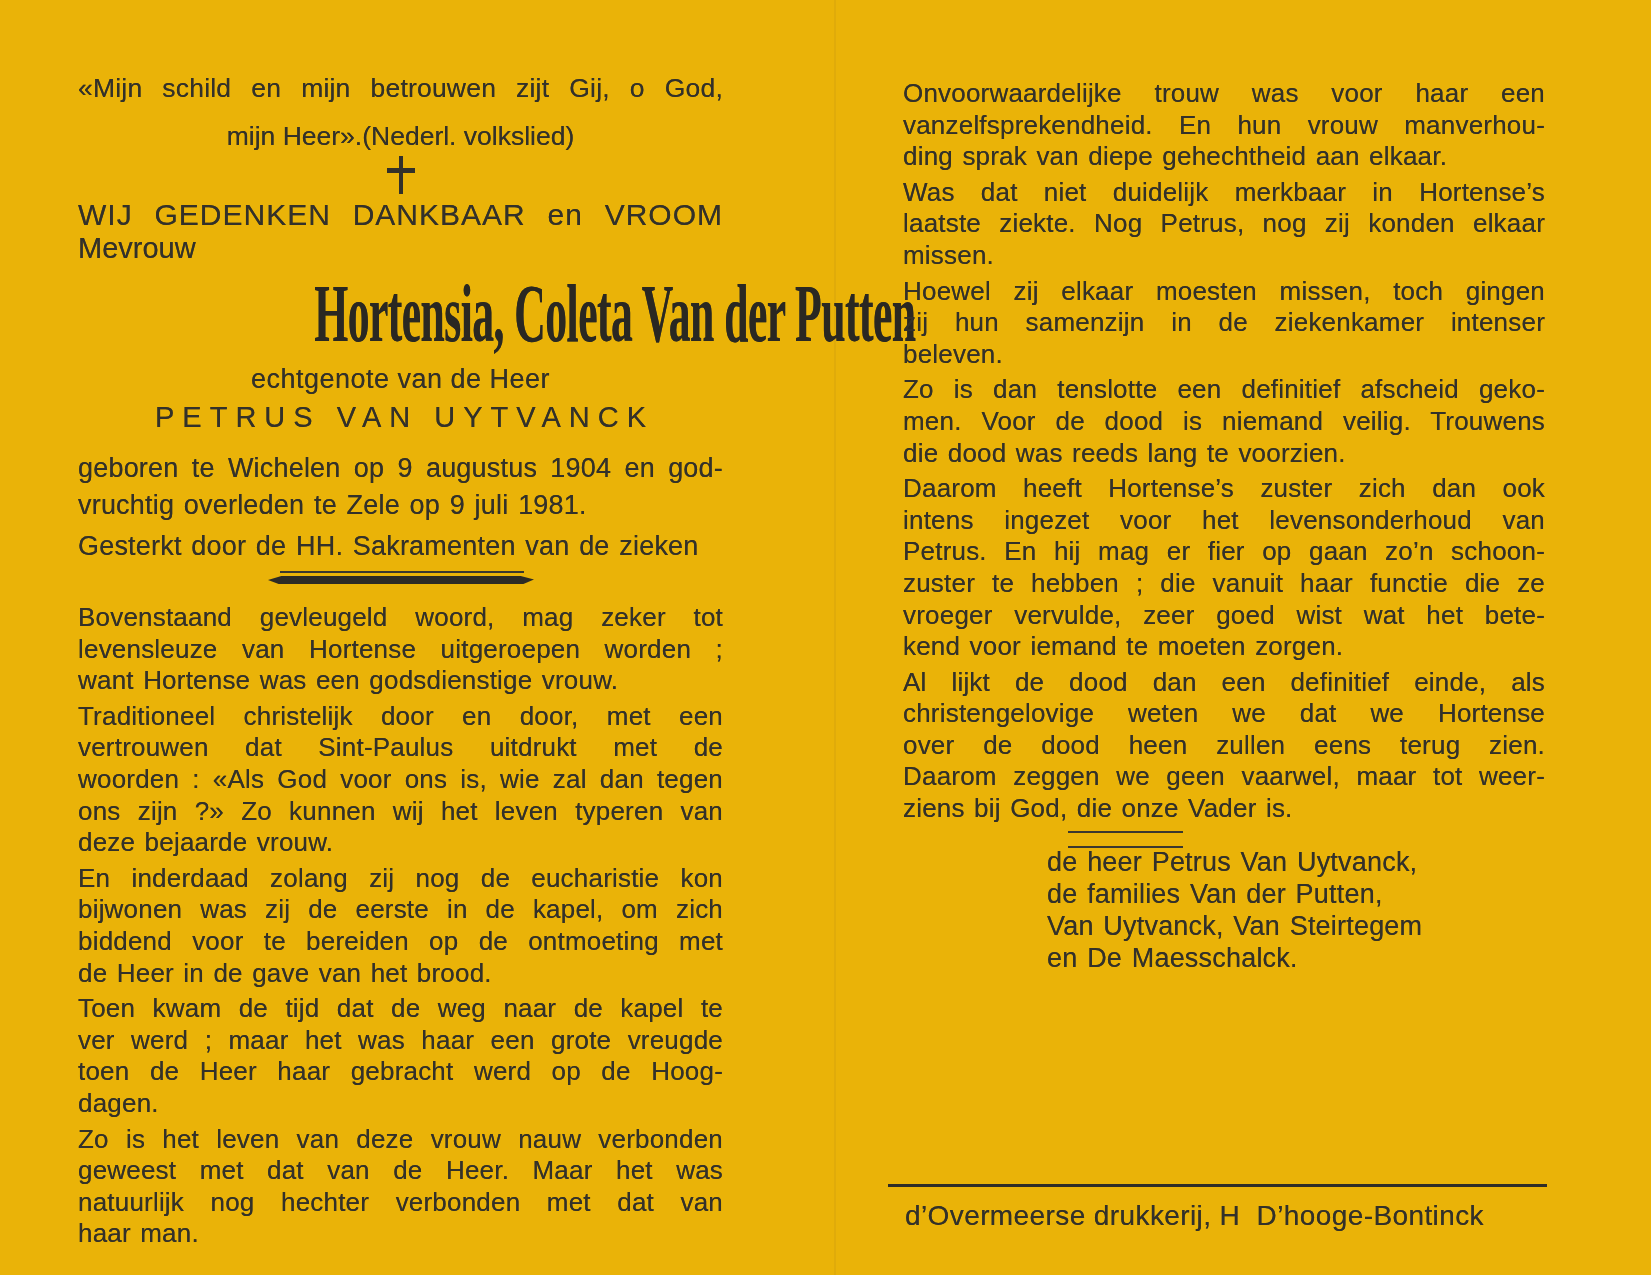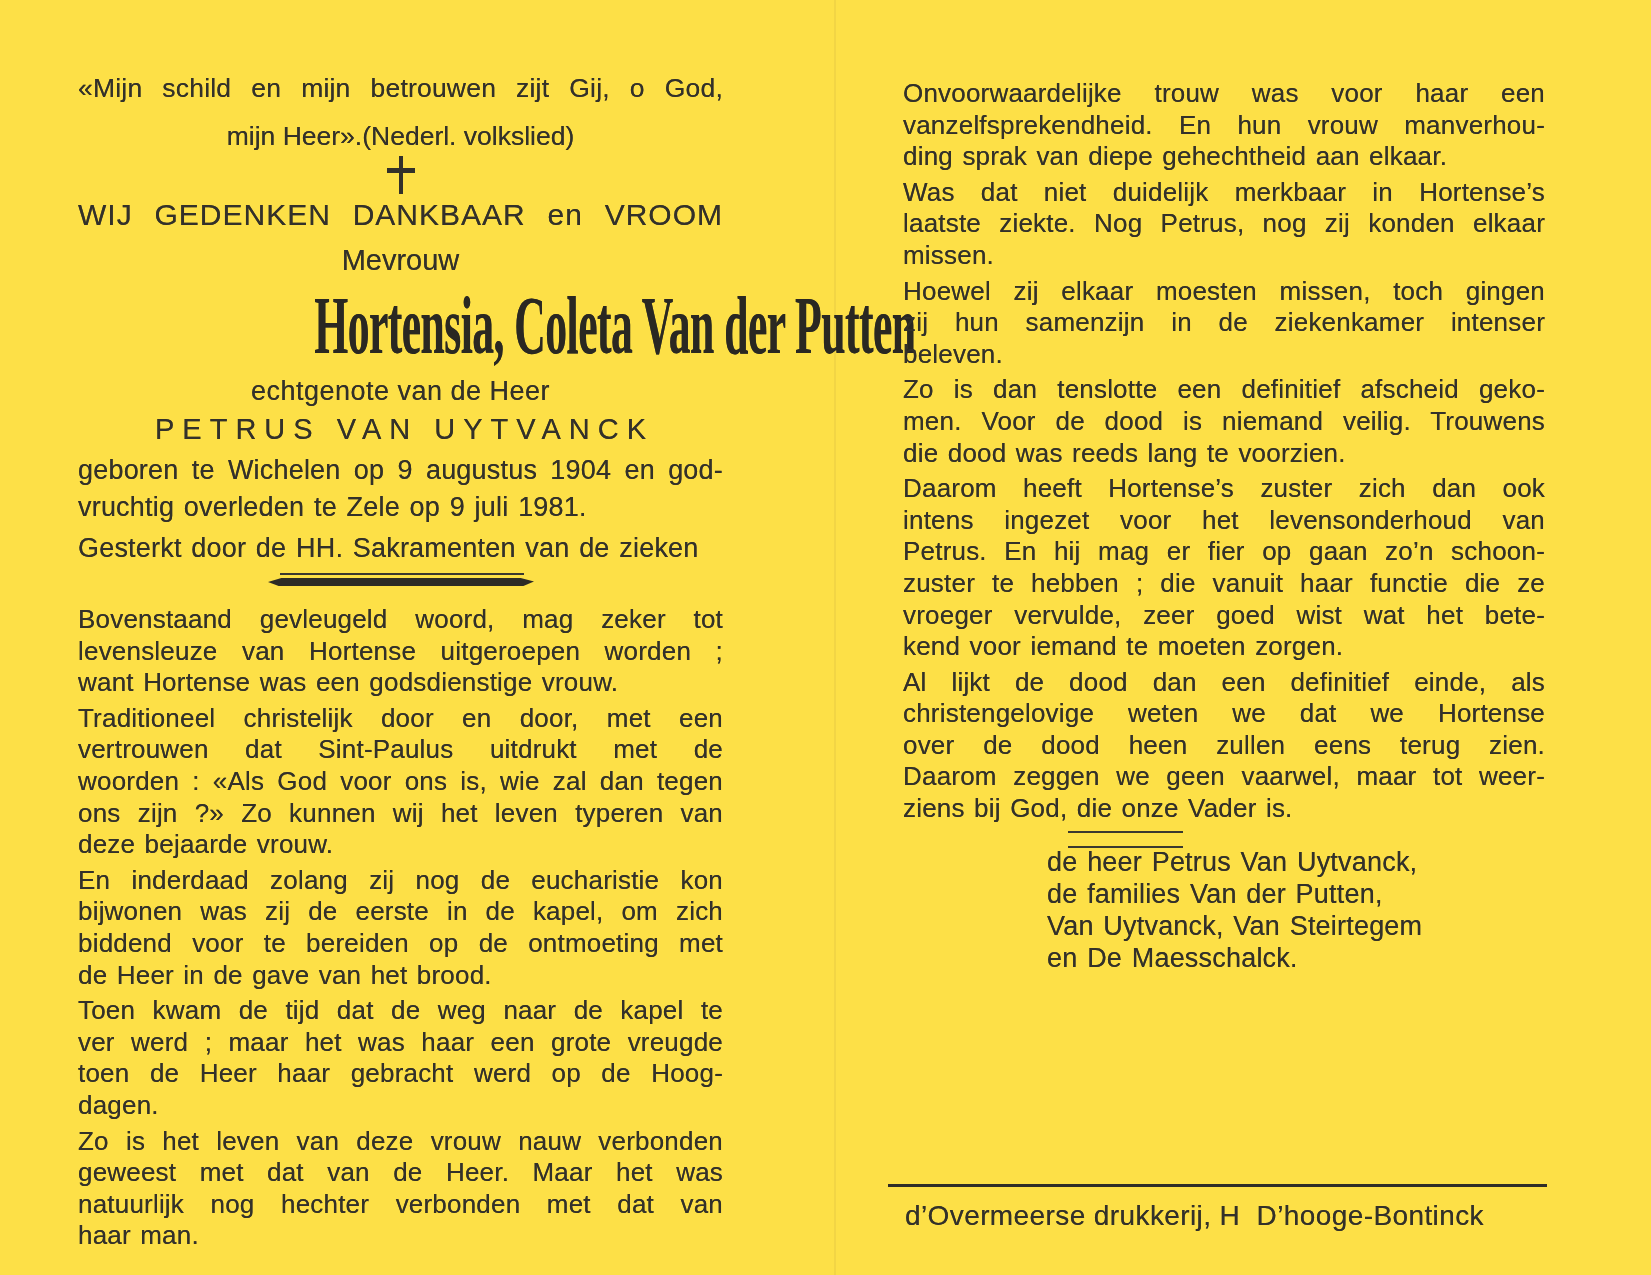--- a/index.html
+++ b/index.html
@@ -1,18 +1,18 @@
 <!DOCTYPE html>
 <html><head>
 <meta charset="utf-8">
 <style>
   html,body { margin:0; padding:0; background:#d8d6cc; }
   .card {
     position:relative; width:1651px; height:1275px;
-    background:#fde047; overflow:hidden;
+    background:#eab308; overflow:hidden;
     font-family:"Liberation Sans", sans-serif;
     color:#33312a;
   }
   .card * { text-shadow: 0 0 0.6px rgba(51,49,42,0.8); }
   .fold { position:absolute; left:834px; top:0; width:2px; height:100%;
     background:rgba(60,58,48,0.06); text-shadow:none; }
   .page { position:absolute; }
   .page-left  { left:78px;  top:72px; width:645px; }
   .page-right { left:903px; top:78px; width:642px; }
 
@@ -27,34 +27,34 @@
 
   .cross-wrap { height:46px; margin-top:0; display:flex; justify-content:center; align-items:center; }
   .cross-shape { position:relative; width:30px; height:38px; }
   .cross-shape::before { content:""; position:absolute; left:13px; top:0; width:4.5px; height:38px;
     background:#33312a; }
   .cross-shape::after { content:""; position:absolute; left:1px; top:12px; width:28px; height:4.5px;
     background:#33312a; }
 
   .dedication { font-size:30px; line-height:34px; letter-spacing:1px;
     text-align:justify; text-align-last:justify; }
-  .honorific { margin-top:12px; font-size:29px; line-height:32px; text-align:center; }
+  .honorific { font-size:29px; line-height:32px; text-align:left; }
 
   .deceased-name { margin-top:8px; height:84px; line-height:84px; text-align:left;
     white-space:nowrap; overflow:visible; }
   .deceased-name .name-inner { display:inline-block; font-family:"Liberation Serif", serif;
     font-weight:bold; font-size:78px; letter-spacing:-1px; color:#2a2822;
     transform:scale(0.56,1.05); transform-origin:center center; }
 
   .spouse-intro { margin-top:8px; font-size:27px; line-height:30px; text-align:center;
     letter-spacing:0.5px; }
   .spouse-name { margin-top:6px; font-size:29px; line-height:34px; text-align:center;
     letter-spacing:8px; text-indent:8px; }
 
-  .vitals { margin-top:6px; }
+  .vitals { margin-top:16px; }
   .vitals .line { font-size:27px; line-height:37px; }
 
   .ornament-divider { width:266px; margin:6px 0 0 190px; }
   .ornament-divider .thin { display:block; width:244px; height:2px; margin-left:12px;
     background:#3a382f; }
   .ornament-divider .thick { display:block; width:266px; height:8px; margin-top:3px;
     background:#2d2b25;
     clip-path:polygon(0 50%, 5% 0, 95% 0, 100% 45%, 96% 100%, 4% 100%); }
 
   .body-left { margin-top:18px; }

